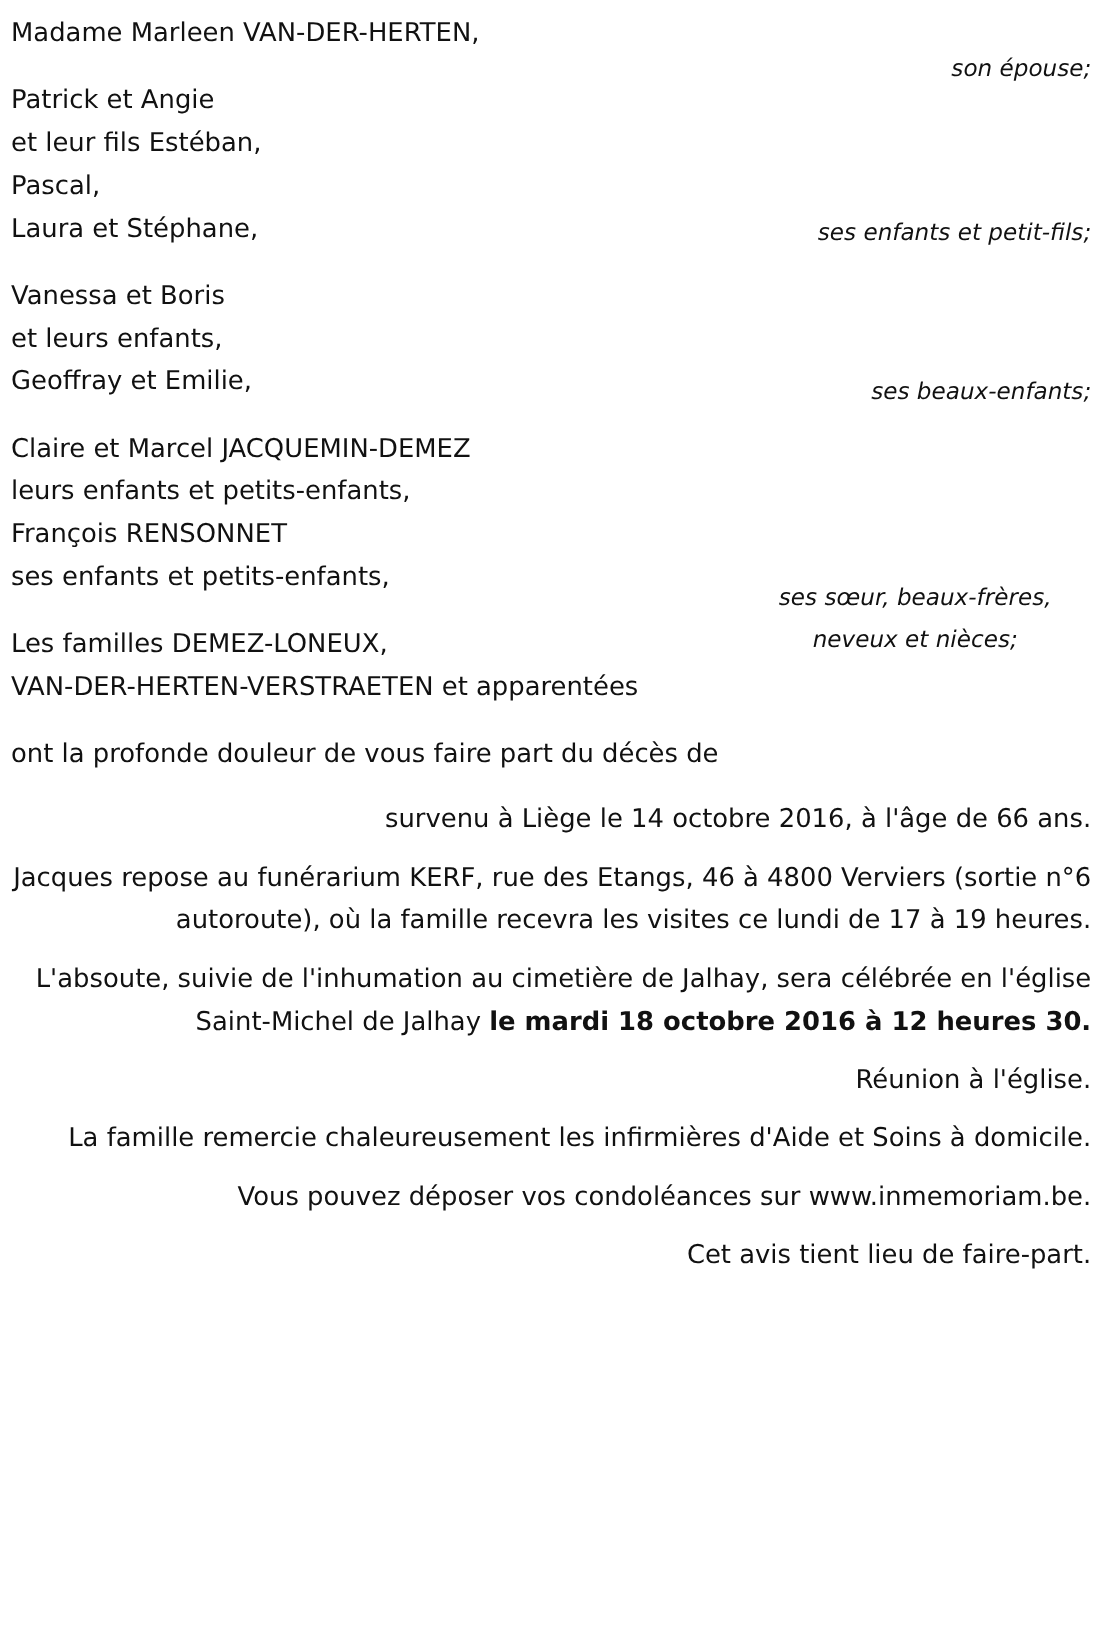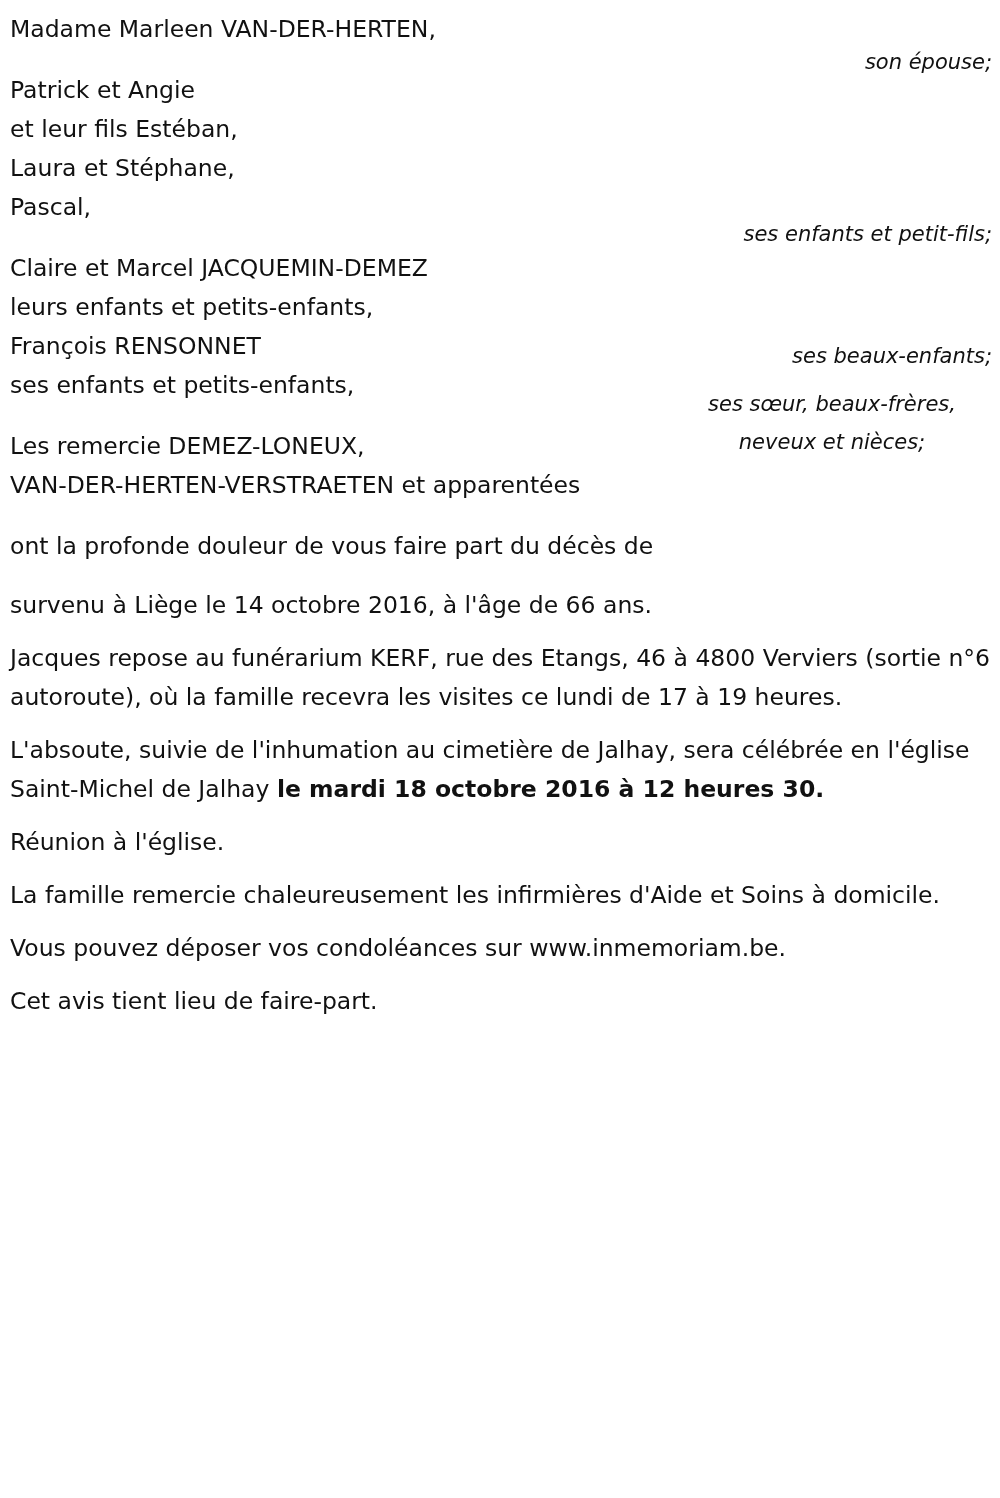--- a/index.html
+++ b/index.html
@@ -49,21 +49,21 @@
     line-height: 38px;
     text-align: right;
     color: #111111;
   }
   .relation-inline {
     position: absolute;
     right: 0;
     width: 300px;
   }
   .g1 .relation-inline { top: 33px; }
-  .g2 .relation-inline { top: 144px; width: 300px; }
+  .g2 .relation-inline { top: 121px; width: 300px; }
   .g3 .relation-inline { top: 88px; }
   .g4 .relation-inline { top: 136px; width: 320px; text-align: center; }
 
   
   .intro {
     font-size: 23.5px;
     line-height: 39px;
     margin-top: 12px;
     margin-bottom: 20px;
   }
@@ -76,21 +76,21 @@
     letter-spacing: 0.2px;
     margin-top: 26px;
     margin-bottom: 26px;
   }
 
   
   .para {
     font-size: 23.5px;
     line-height: 39px;
     margin-bottom: 14px;
-    text-align: left;
+    text-align: right;
   }
   .para b, .bold {
     font-weight: bold;
   }
 </style>
 </head>
 <body>
 
 <div class="page">
   <div class="notice">
@@ -99,43 +99,48 @@
       <div class="names">
         <div class="name-line">Madame Marleen VAN-DER-HERTEN,</div>
       </div>
       <div class="relation relation-inline">son épouse;</div>
     </div>
 
     <div class="group g2">
       <div class="names">
         <div class="name-line">Patrick et Angie</div>
         <div class="name-line">et leur fils Estéban,</div>
+        <div class="name-line">Pascal,</div>
         <div class="name-line">Laura et Stéphane,</div>
-        <div class="name-line">Pascal,</div>
       </div>
       <div class="relation relation-inline">ses enfants et petit-fils;</div>
     </div>
 
     <div class="group g3">
+      <div class="names">
+        <div class="name-line">Vanessa et Boris</div>
+        <div class="name-line">et leurs enfants,</div>
+        <div class="name-line">Geoffray et Emilie,</div>
+      </div>
       <div class="relation relation-inline">ses beaux-enfants;</div>
     </div>
 
     <div class="group g4">
       <div class="names">
         <div class="name-line">Claire et Marcel JACQUEMIN-DEMEZ</div>
         <div class="name-line">leurs enfants et petits-enfants,</div>
         <div class="name-line">François RENSONNET</div>
         <div class="name-line">ses enfants et petits-enfants,</div>
       </div>
       <div class="relation relation-inline">ses sœur, beaux-frères, neveux et nièces;</div>
     </div>
 
     <div class="group g5">
       <div class="names">
-        <div class="name-line">Les remercie DEMEZ-LONEUX,</div>
+        <div class="name-line">Les familles DEMEZ-LONEUX,</div>
         <div class="name-line">VAN-DER-HERTEN-VERSTRAETEN et apparentées</div>
       </div>
     </div>
 
     <div class="intro">ont la profonde douleur de vous faire part du décès de</div>
 
 
     <div class="para">survenu à Liège le 14 octobre 2016, à l'âge de 66 ans.</div>
 
     <div class="para">Jacques repose au funérarium KERF, rue des Etangs, 46 à 4800 Verviers (sortie n°6 autoroute), où la famille recevra les visites ce lundi de 17 à 19 heures.</div>

